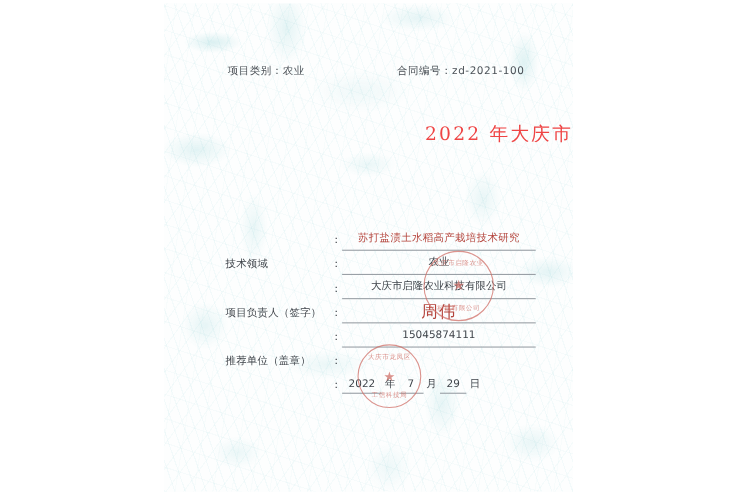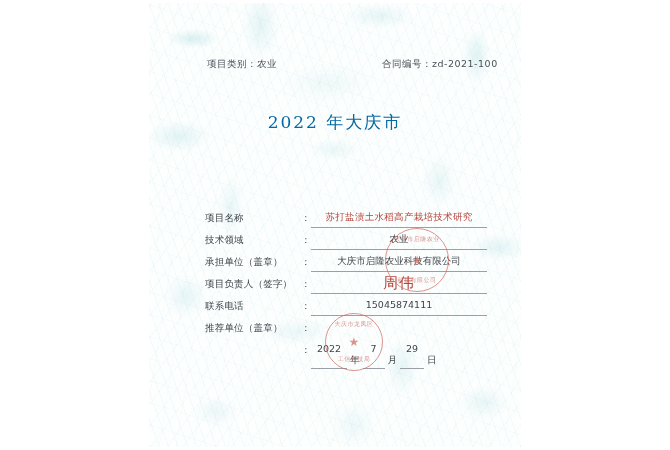--- a/index.html
+++ b/index.html
@@ -80,31 +80,30 @@
     font-size: 9.5px;
     letter-spacing: 0.5px;
     color: #4a5056;
   }
   #hdr-contract {
     left: 212px;
     top: 55px;
     font-size: 9.5px;
     letter-spacing: 0.5px;
     color: #4a5056;
-    margin-left: 21px;
   }
 
   
   #title {
     position: absolute;
     left: 0;
     top: 105px;
     width: 372px;
-    text-align: center;
-    color: #0369a1;
+    text-align: right;
+    color: #ef4444;
   }
   #title .line {
     font-size: 17px;
     letter-spacing: 2px;
     line-height: 28px;
     font-family: "DejaVu Serif", serif;
   }
 
   
   #form {
@@ -170,21 +169,21 @@
     display: flex;
     align-items: flex-end;
     justify-content: flex-start;
     gap: 2px;
     color: #3f444a;
   }
   .date-seg {
     display: inline-block;
     border-bottom: 1px solid #9aa0a6;
     text-align: center;
-    padding: 0 3px 14px 3px;
+    padding: 0 3px 2px 3px;
     color: #3f444a;
   }
   .seg-y { min-width: 30px; }
   .seg-m { min-width: 16px; }
   .seg-d { min-width: 18px; }
   .date-unit { padding: 0 1px 2px 1px; }
 
   
   .stamp {
     position: absolute;
@@ -246,45 +245,42 @@
     <div class="ink" id="hdr-category">项目类别：农业</div>
     <div class="ink" id="hdr-contract">合同编号：zd-2021-100</div>
 
     <div id="title">
       <div class="line">2022 年大庆市</div>
     </div>
 
     <div id="form">
 
       <div class="row">
-        <span class="lbl">项目名称</span>
         <span class="colon">：</span>
         <span class="val hand">苏打盐渍土水稻高产栽培技术研究</span>
       </div>
 
       <div class="row">
         <span class="lbl">技术领域</span>
         <span class="colon">：</span>
         <span class="val plain">农业</span>
       </div>
 
       <div class="row">
-        <span class="lbl">承担单位（盖章）</span>
         <span class="colon">：</span>
         <span class="val plain">大庆市启隆农业科技有限公司</span>
       </div>
 
       <div class="row">
         <span class="lbl">项目负责人（签字）</span>
         <span class="colon">：</span>
         <span class="val sig">周伟</span>
       </div>
 
       <div class="row">
-        <span class="lbl">联系电话</span>
         <span class="colon">：</span>
         <span class="val plain">15045874111</span>
       </div>
 
       <div class="row">
         <span class="lbl">推荐单位（盖章）</span>
         <span class="colon">：</span>
       </div>
 
       <div class="row" id="date-row">

